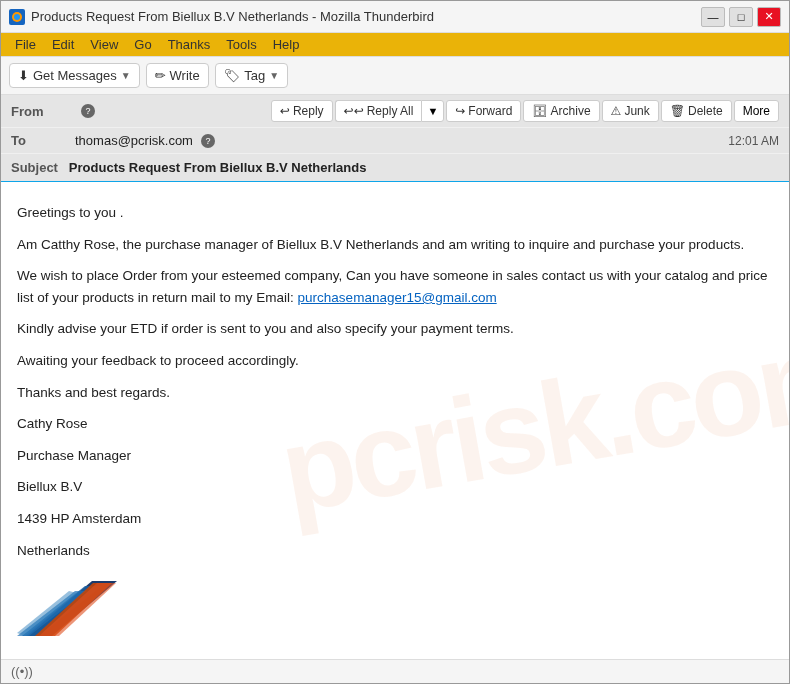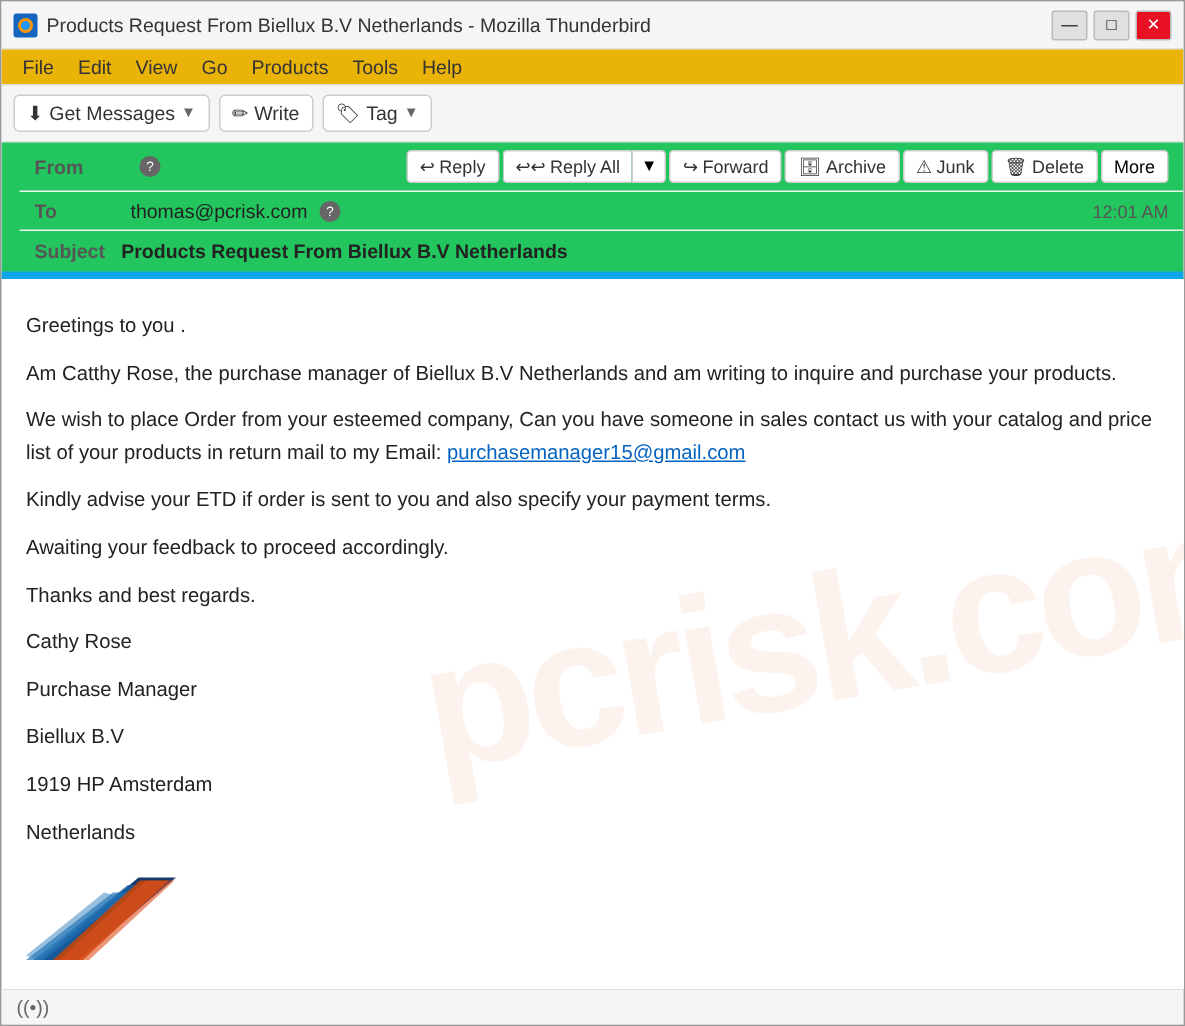--- a/index.html
+++ b/index.html
@@ -99,23 +99,22 @@
       font-size: 13px;
       color: #333;
     }
     .toolbar-btn .arrow {
       font-size: 10px;
       color: #666;
     }
 
     
     .email-header {
-      background: #22c55e;
-      border-bottom: 5px solid #0ea5e9;
-      padding-left: 12px;
+      background: #e5e5e5;
+      border-bottom: 1px solid #0ea5e9;
     }
 
     .header-from-row {
       display: flex;
       align-items: center;
       padding: 5px 10px;
       border-bottom: 1px solid #f0f0f0;
       justify-content: space-between;
     }
 
@@ -309,21 +308,21 @@
       <div class="title-btn">□</div>
       <div class="title-btn close">✕</div>
     </div>
   </div>
 
   <div class="menu-bar">
     <span class="menu-item">File</span>
     <span class="menu-item">Edit</span>
     <span class="menu-item">View</span>
     <span class="menu-item">Go</span>
-    <span class="menu-item">Products</span>
+    <span class="menu-item">Thanks</span>
     <span class="menu-item">Tools</span>
     <span class="menu-item">Help</span>
   </div>
 
   <div class="toolbar">
     <button class="toolbar-btn">
       <span>⬇</span>
       <span>Get Messages</span>
       <span class="arrow">▼</span>
     </button>
@@ -405,21 +404,21 @@
     <p>Am Catthy Rose, the purchase manager of Biellux B.V Netherlands and am writing to inquire and purchase your products.</p>
     <p>
       <span>We wish to place Order from your esteemed company, Can you have someone in sales contact us with your catalog and price list of your products in return mail to my Email: </span><a class="email-link">purchasemanager15@gmail.com</a>
     </p>
     <p>Kindly advise your ETD if order is sent to you and also specify your payment terms.</p>
     <p>Awaiting your feedback to proceed accordingly.</p>
     <p>Thanks and best regards.</p>
     <p>Cathy Rose</p>
     <p>Purchase Manager</p>
     <p>Biellux B.V</p>
-    <p>1919 HP Amsterdam</p>
+    <p>1439 HP Amsterdam</p>
     <p>Netherlands</p>
 
     <div class="company-logo">
       <svg width="120" height="70" viewBox="0 0 120 70">
 
         <g>
 
           <polygon points="10,65 35,65 100,10 75,10" fill="#1a3a6b"></polygon>
 
           <polygon points="5,65 22,65 85,15 68,15" fill="#1a5fa0" opacity="0.85"></polygon>

